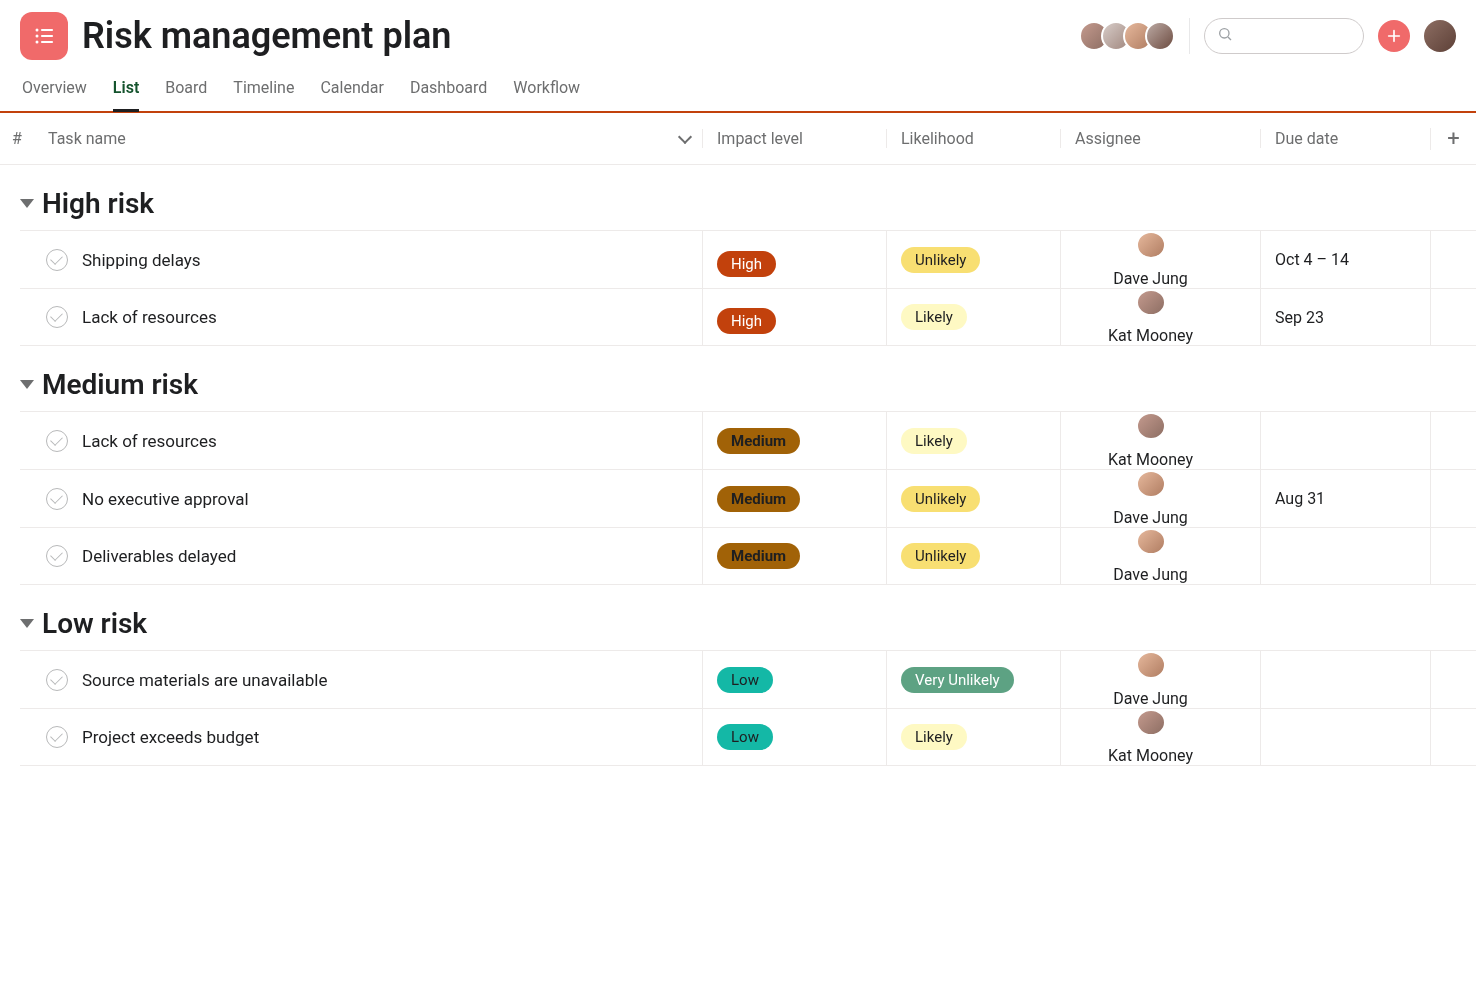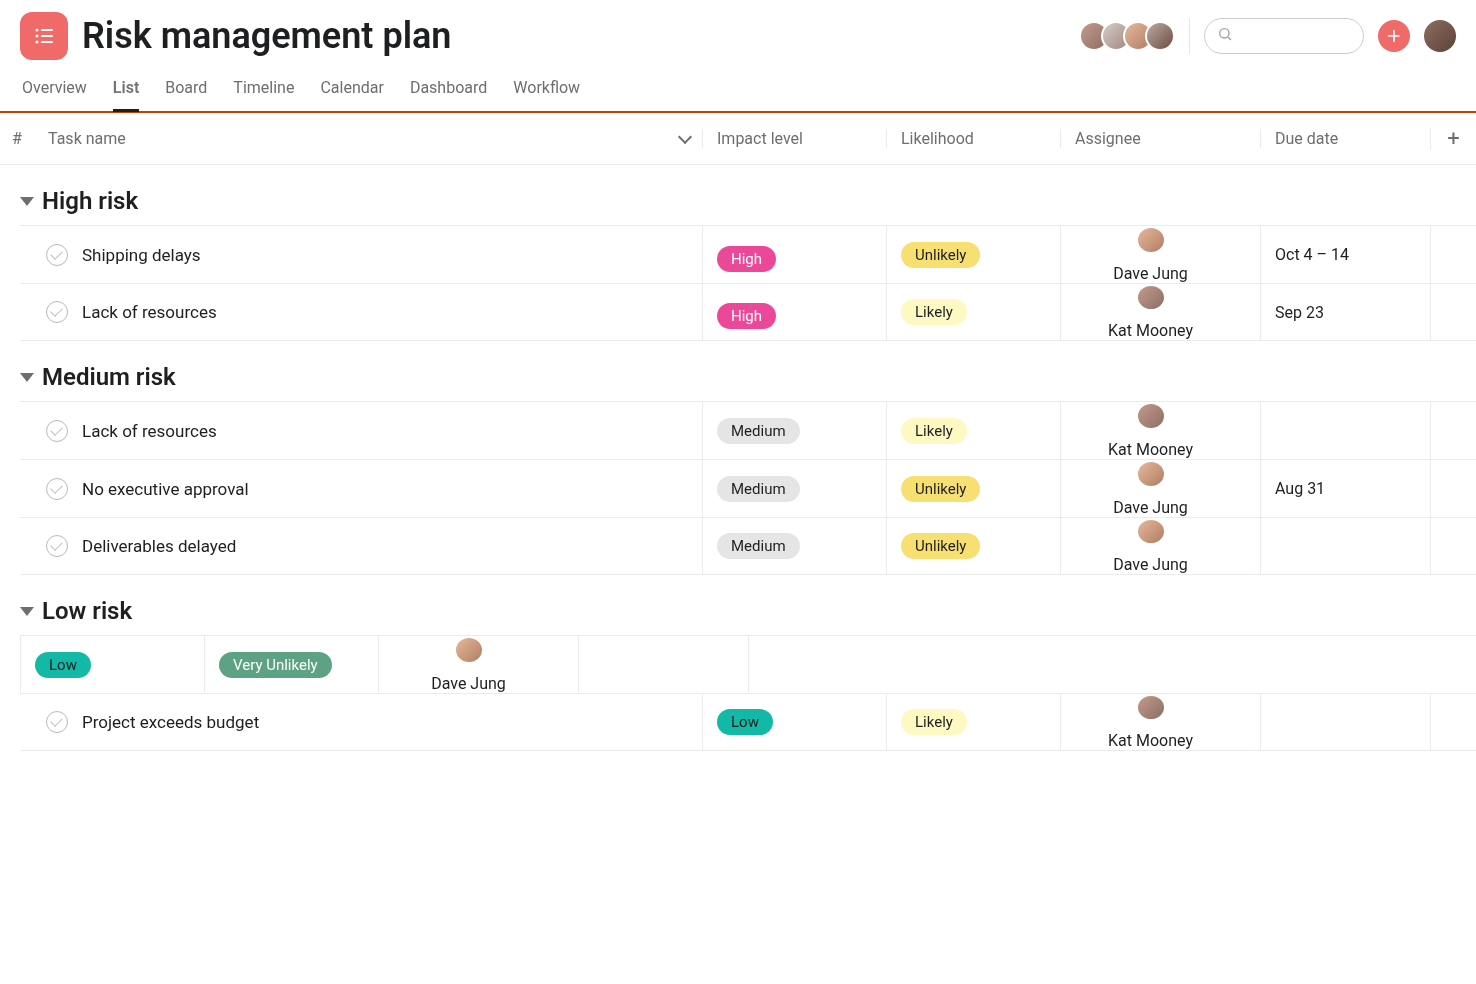--- a/index.html
+++ b/index.html
@@ -86,21 +86,21 @@
     padding: 10px 22px 0 22px;
     border-bottom: 2px solid #c2410c;
   }
   .tab {
     font-size: 16px;
     color: #6d6e6f;
     padding: 8px 0 12px 0;
     cursor: pointer;
   }
   .tab.active {
-    color: #737373;
+    color: #14532d;
     font-weight: 600;
     border-bottom: 3px solid #1e1f21;
     margin-bottom: -1px;
   }
 
   
   .col-header {
     display: flex;
     align-items: center;
     border-bottom: 1px solid #edeae9;
@@ -115,21 +115,21 @@
   .col-like     { width: 174px; }
   .col-assignee { width: 180px; text-align: right; }
   .col-due      { width: 170px; margin-left: 20px; }
   .col-add      { width: 46px; justify-content:center; color:#6d6e6f; font-size:18px;}
 
   
   .section {}
   .section-header {
     display:flex; align-items:center; gap:8px;
     padding: 22px 18px 10px 20px;
-    font-size: 24px;
+    font-size: 28px;
     font-weight: 600;
   }
   .caret {
     display:inline-block;
     width:0;height:0;
     border-left:7px solid transparent;
     border-right:7px solid transparent;
     border-top:9px solid #6d6e6f;
   }
   .row {
@@ -164,22 +164,22 @@
   }
   .row .col-cell { height: 100%; }
 
   .pill {
     border-radius: 14px;
     padding: 4px 14px;
     font-size: 15px;
     color: #1e1f21;
     display:inline-block;
   }
-  .pill-high   { background: #ec4899; color:#fff;margin-top:8px; }
-  .pill-medium { background: #e5e5e5; }
+  .pill-high   { background: #c2410c; color:#fff;margin-top:8px; }
+  .pill-medium { background: #a16207; font-weight: bold; }
   .pill-low    { background: #14b8a6; }
   .pill-likely { background: #fef9c3; }
   .pill-unlikely { background: #f8df72; }
   .pill-veryunlikely { background: #5da283; color:#fff; }
 
   .assignee-cell { gap:10px; color:#1e1f21; font-size:16px;flex-direction:column;}
   .assignee-cell .avatar { width:30px; height:30px; }
 
   .due-text { color:#1e1f21; font-size:16px; }
 
@@ -374,20 +374,24 @@
         </div>
         <div class="col-cell col-add"></div>
       </div>
     </div>
     <div class="section">
       <div class="section-header">
         <span class="caret"></span>
         <span>Low risk</span>
       </div>
       <div class="row">
+        <div class="task-cell">
+          <span class="check-circle"></span>
+          <span>Source materials are unavailable</span>
+        </div>
         <div class="col-cell col-impact">
           <span class="pill pill-low">Low</span>
         </div>
         <div class="col-cell col-like">
           <span class="pill pill-veryunlikely">Very Unlikely</span>
         </div>
         <div class="col-cell col-assignee assignee-cell">
           <span class="avatar a2"></span>
           <span>Dave Jung</span>
         </div>

